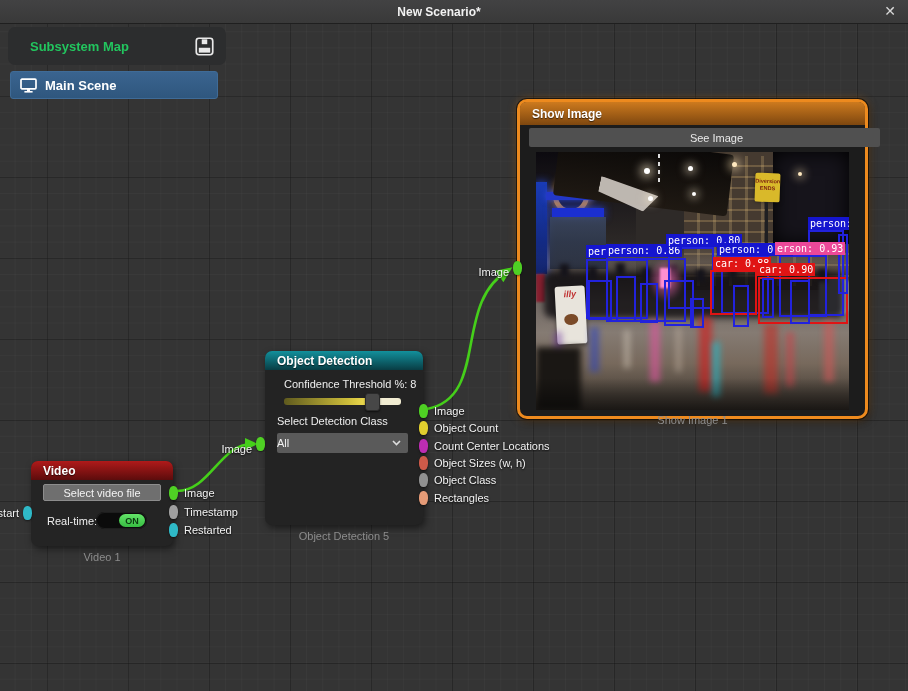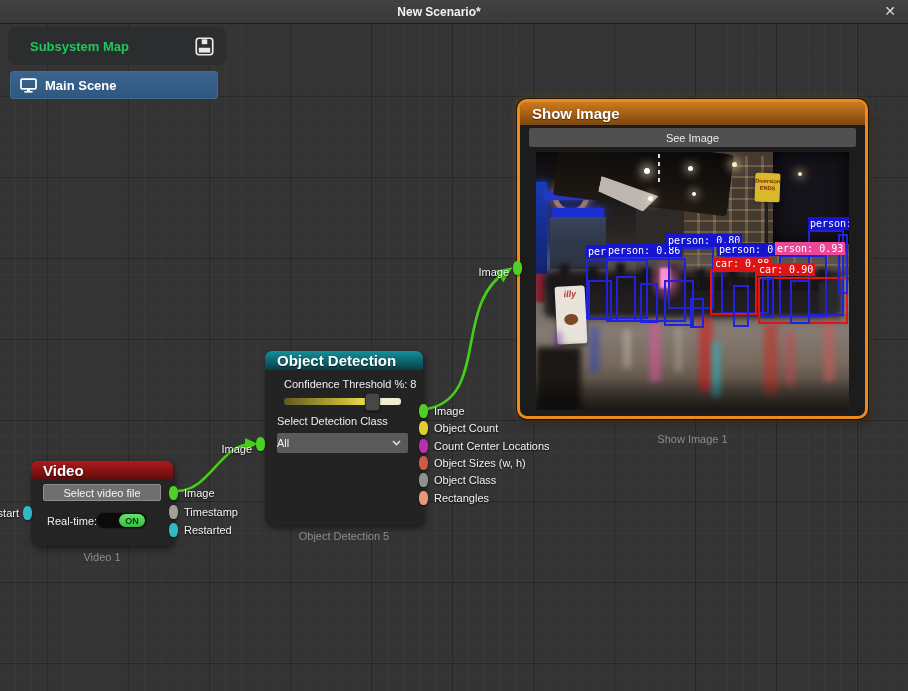--- a/index.html
+++ b/index.html
@@ -31,21 +31,21 @@
   #main-scene{position:absolute;left:10px;top:71px;width:208px;height:28px;z-index:6;
     background:linear-gradient(#3a648f,#2f577e);border-radius:3px;border:1px solid #3f6b97;
     box-sizing:border-box;display:flex;align-items:center;}
   #main-scene .mlabel{font-size:13px;font-weight:bold;color:#ffffff;margin-left:8px;}
   #main-scene svg{margin-left:9px;}
   
   .node{position:absolute;background:#242424;border-radius:7px;z-index:5;
     box-shadow:2px 3px 7px rgba(0,0,0,.5);}
   .node-header{position:absolute;left:0;top:0;right:0;height:19px;border-radius:7px 7px 0 0;
     display:flex;align-items:center;}
-  .node-header .htitle{font-size:15px;font-weight:bold;color:#fff;margin-left:12px;
+  .node-header .htitle{font-size:12px;font-weight:bold;color:#fff;margin-left:12px;
     text-shadow:0 1px 1px rgba(0,0,0,.6);white-space:nowrap;}
   .node-caption{position:absolute;z-index:5;font-size:11px;color:#8c8c8c;text-align:center;}
   
   #node-video{left:31px;top:461px;width:142px;height:85px;}
   #node-video .node-header{background:linear-gradient(#b01a1a,#5c0c0c);}
   #video-file-btn{position:absolute;left:12px;top:23px;width:118px;height:17px;box-sizing:border-box;
     background:#6f6f6f;border:1px solid #8d8d8d;border-radius:2px;color:#f4f4f4;font-size:11px;
     display:flex;align-items:center;justify-content:center;white-space:nowrap;}
   #realtime-label{position:absolute;left:16px;top:54px;font-size:11px;color:#eee;}
   #realtime-toggle{position:absolute;left:65px;top:51px;width:51px;height:17px;background:#0b0b0b;
@@ -67,21 +67,21 @@
     background:#5a5a5a;border-radius:2px;display:flex;align-items:center;}
   #class-dd .ddval{font-size:11px;color:#f2f2f2;flex:1;}
   #class-dd svg{margin-right:7px;}
   
   #node-show{left:517px;top:99px;width:351px;height:320px;box-sizing:border-box;background:#1c1c1c;
     border:3px solid #ed8a1e;border-radius:10px;
     box-shadow:0 0 0 1px rgba(0,0,0,.6),0 0 10px rgba(237,138,30,.35),2px 3px 9px rgba(0,0,0,.55);}
   #node-show .node-header{height:23px;border-radius:6px 6px 0 0;
     background:linear-gradient(#cd7a1e,#7e470f);}
   #see-image-btn{position:absolute;left:9px;top:26px;width:327px;height:19px;background:#505050;
-    border-radius:2px;color:#e9e9e9;font-size:11px;display:flex;align-items:center;justify-content:center;}
+    border-radius:2px;color:#e9e9e9;font-size:11px;display:flex;align-items:center;justify-content:center;padding-left:24px;}
   #image-preview{position:absolute;left:16px;top:50px;width:313px;height:258px;background:#000;
     overflow:hidden;}
   
   .scene{position:absolute;inset:0;z-index:1;
     background:linear-gradient(180deg,#0c0a0f 0%,#1b181b 16%,#2d2927 36%,#443d3a 48%,#6f6762 58%,#857b73 70%,#77695c 82%,#4a423a 94%,#3a332d 100%);}
   .scene div{position:absolute;}
   .det-box{position:absolute;z-index:2;border:2px solid #2222dd;box-sizing:border-box;}
   .det-label{position:absolute;z-index:3;height:13px;line-height:13px;padding:0 2px;color:#fff;
     font-family:"DejaVu Sans Mono",monospace;font-size:10px;white-space:nowrap;}
   
@@ -253,21 +253,21 @@
         <div class="det-box" style="left: 80px; top: 124px; width: 20px; height: 46px; border-color: rgb(34, 34, 221);"></div>
         <div class="det-box" style="left: 104px; top: 131px; width: 18px; height: 40px; border-color: rgb(34, 34, 221);"></div>
         <div class="det-box" style="left: 128px; top: 128px; width: 30px; height: 46px; border-color: rgb(34, 34, 221);"></div>
         <div class="det-box" style="left: 154px; top: 146px; width: 14px; height: 30px; border-color: rgb(34, 34, 221);"></div>
         <div class="det-box" style="left: 197px; top: 133px; width: 16px; height: 42px; border-color: rgb(34, 34, 221);"></div>
         <div class="det-box" style="left: 226px; top: 126px; width: 12px; height: 40px; border-color: rgb(34, 34, 221);"></div>
         <div class="det-box" style="left: 254px; top: 128px; width: 20px; height: 44px; border-color: rgb(34, 34, 221);"></div>
         <div class="det-box" style="left: 302px; top: 82px; width: 10px; height: 60px; border-color: rgb(34, 34, 221);"></div>
       </div>
   </div>
-  <div class="node-caption" style="left:517px;top:433px;width:351px;">Show Image 1</div>
+  <div class="node-caption" style="left:517px;top:414px;width:351px;">Show Image 1</div>
 
   <svg id="wires" width="908" height="691">
     <path d="M 177 491 C 210 491, 220 444, 252 444" fill="none" stroke="#45cf1a" stroke-width="2.6"></path>
     <polygon points="245,438 258,444 245,450" fill="#45cf1a"></polygon>
     <path d="M 427 409 C 490 397, 452 302, 509 270" fill="none" stroke="#45cf1a" stroke-width="2.6"></path>
     <polygon points="-13,-7 3,0 -13,7" transform="translate(510,269) rotate(-35)" fill="#45cf1a"></polygon>
   </svg>
 
   <div class="in-port" style="left:23px;top:506px;">
     <span class="port-dot" style="background: rgb(47, 185, 199);"></span>

